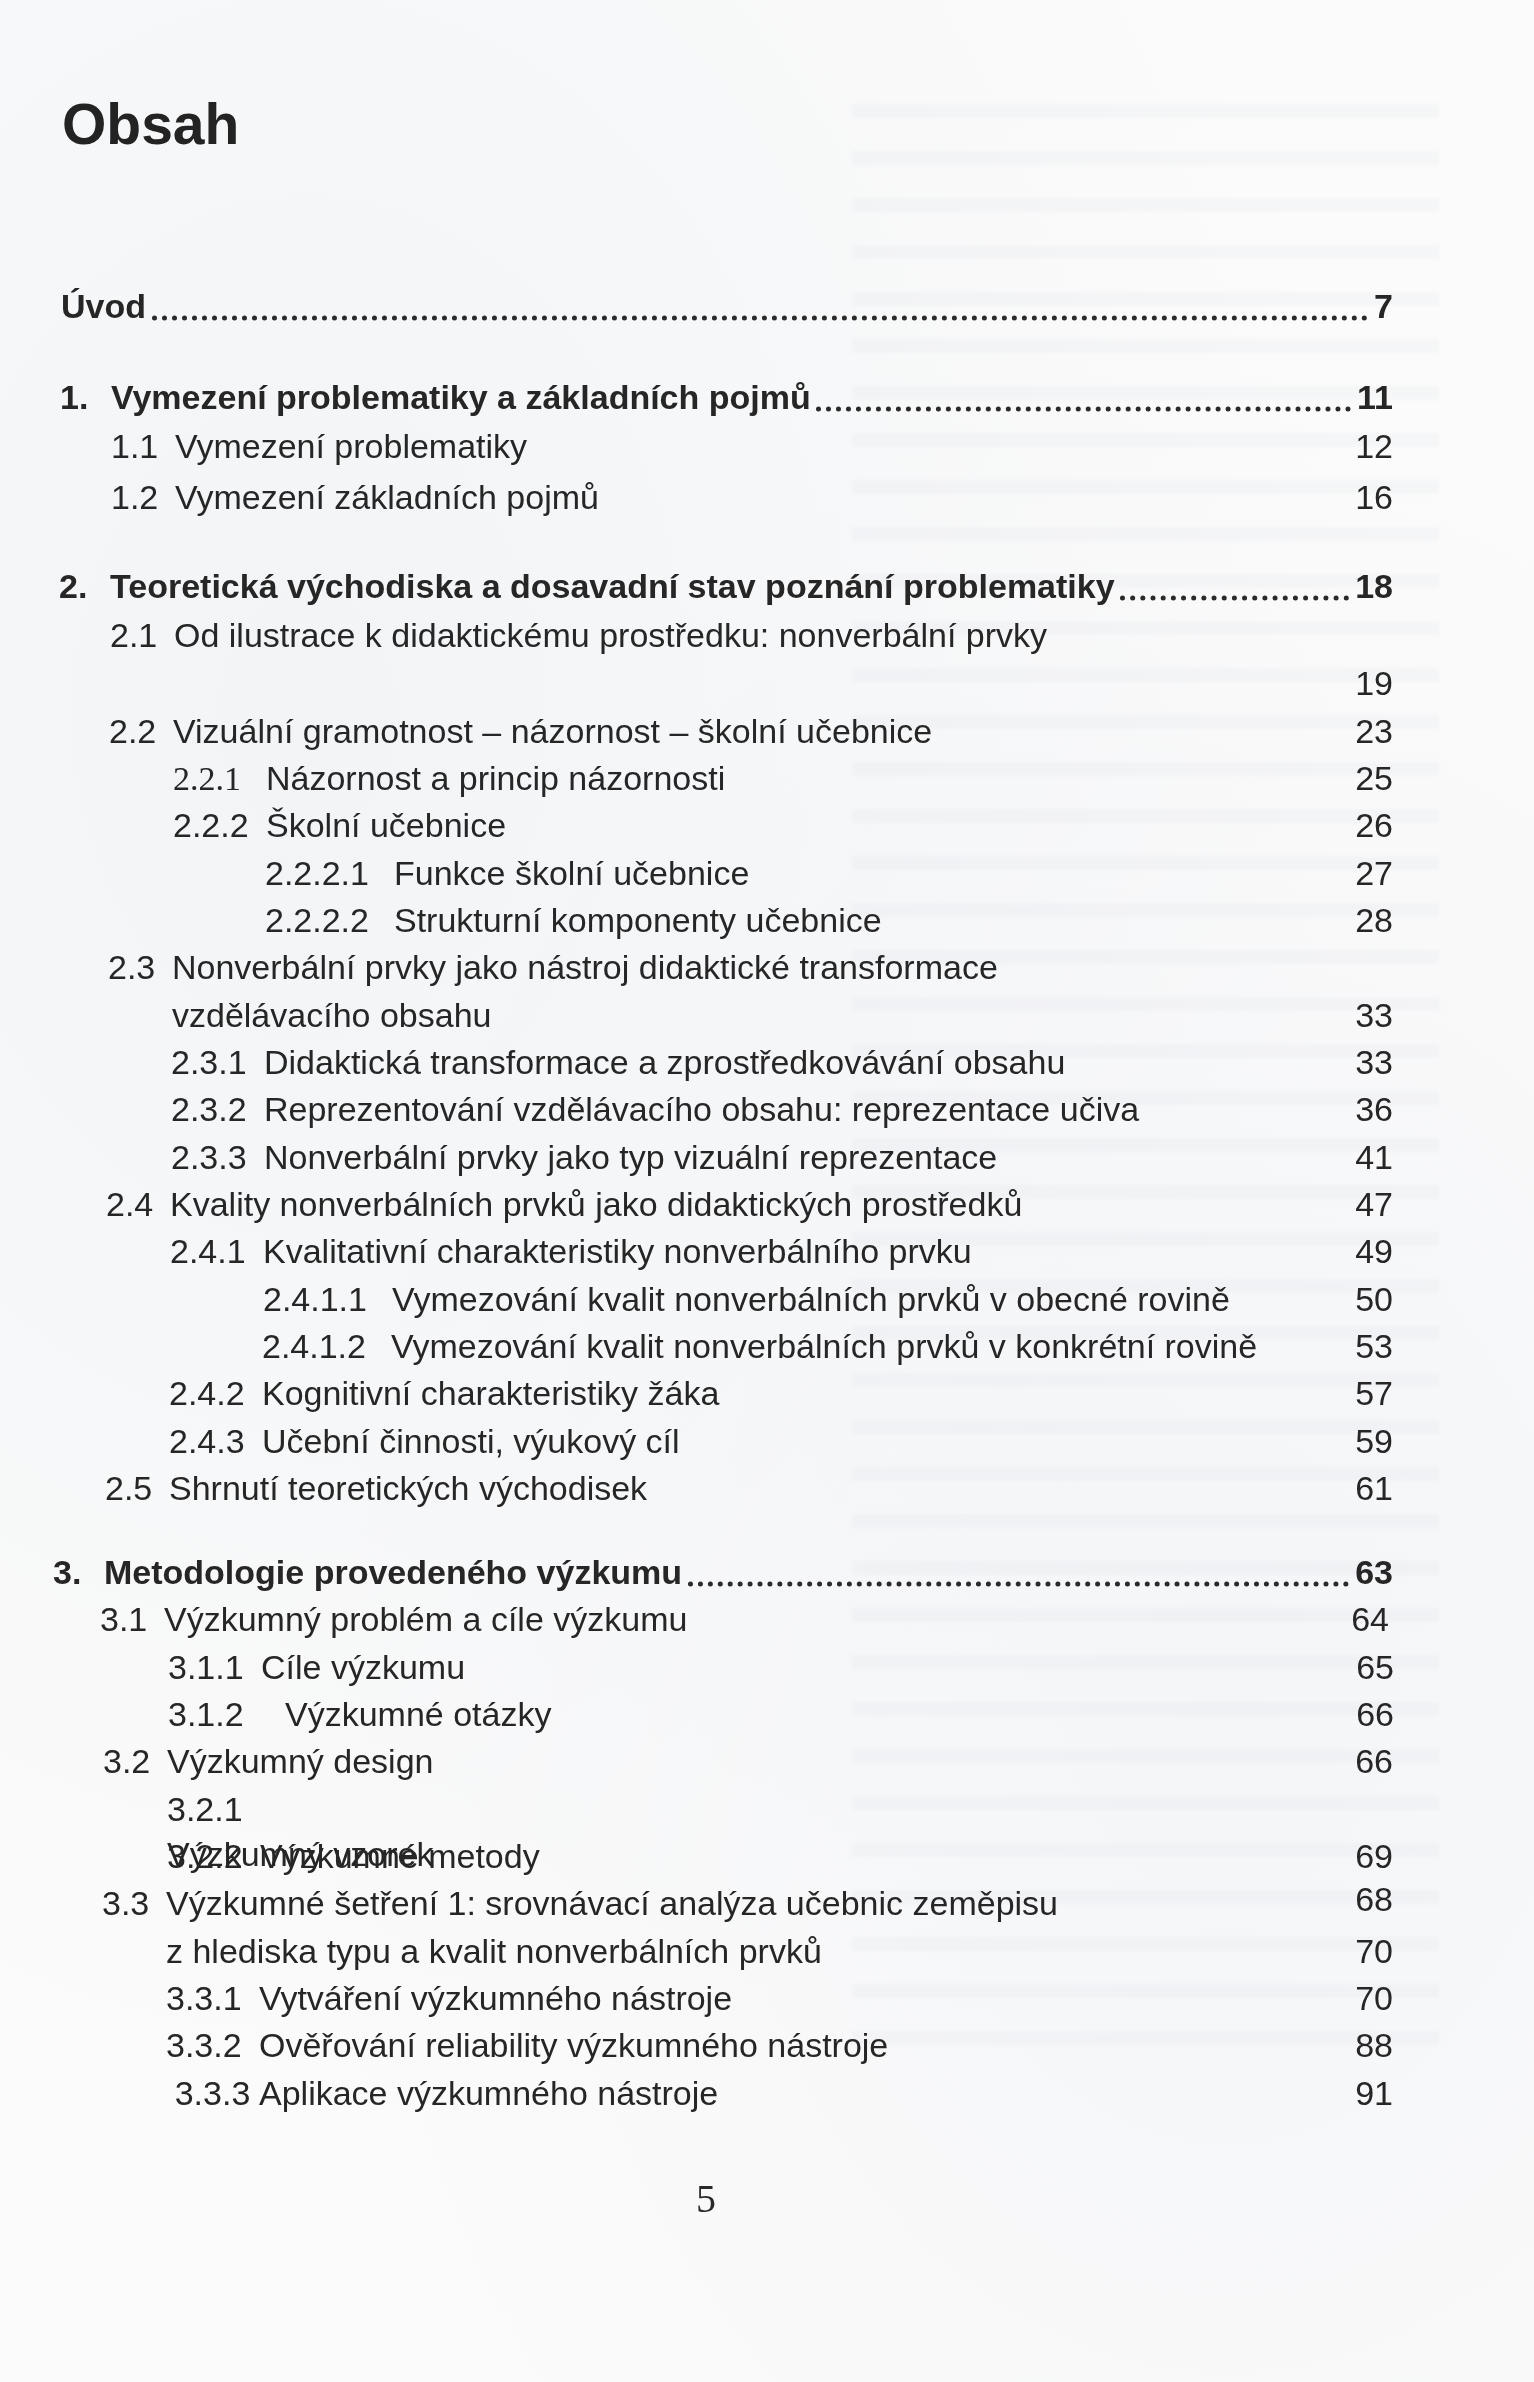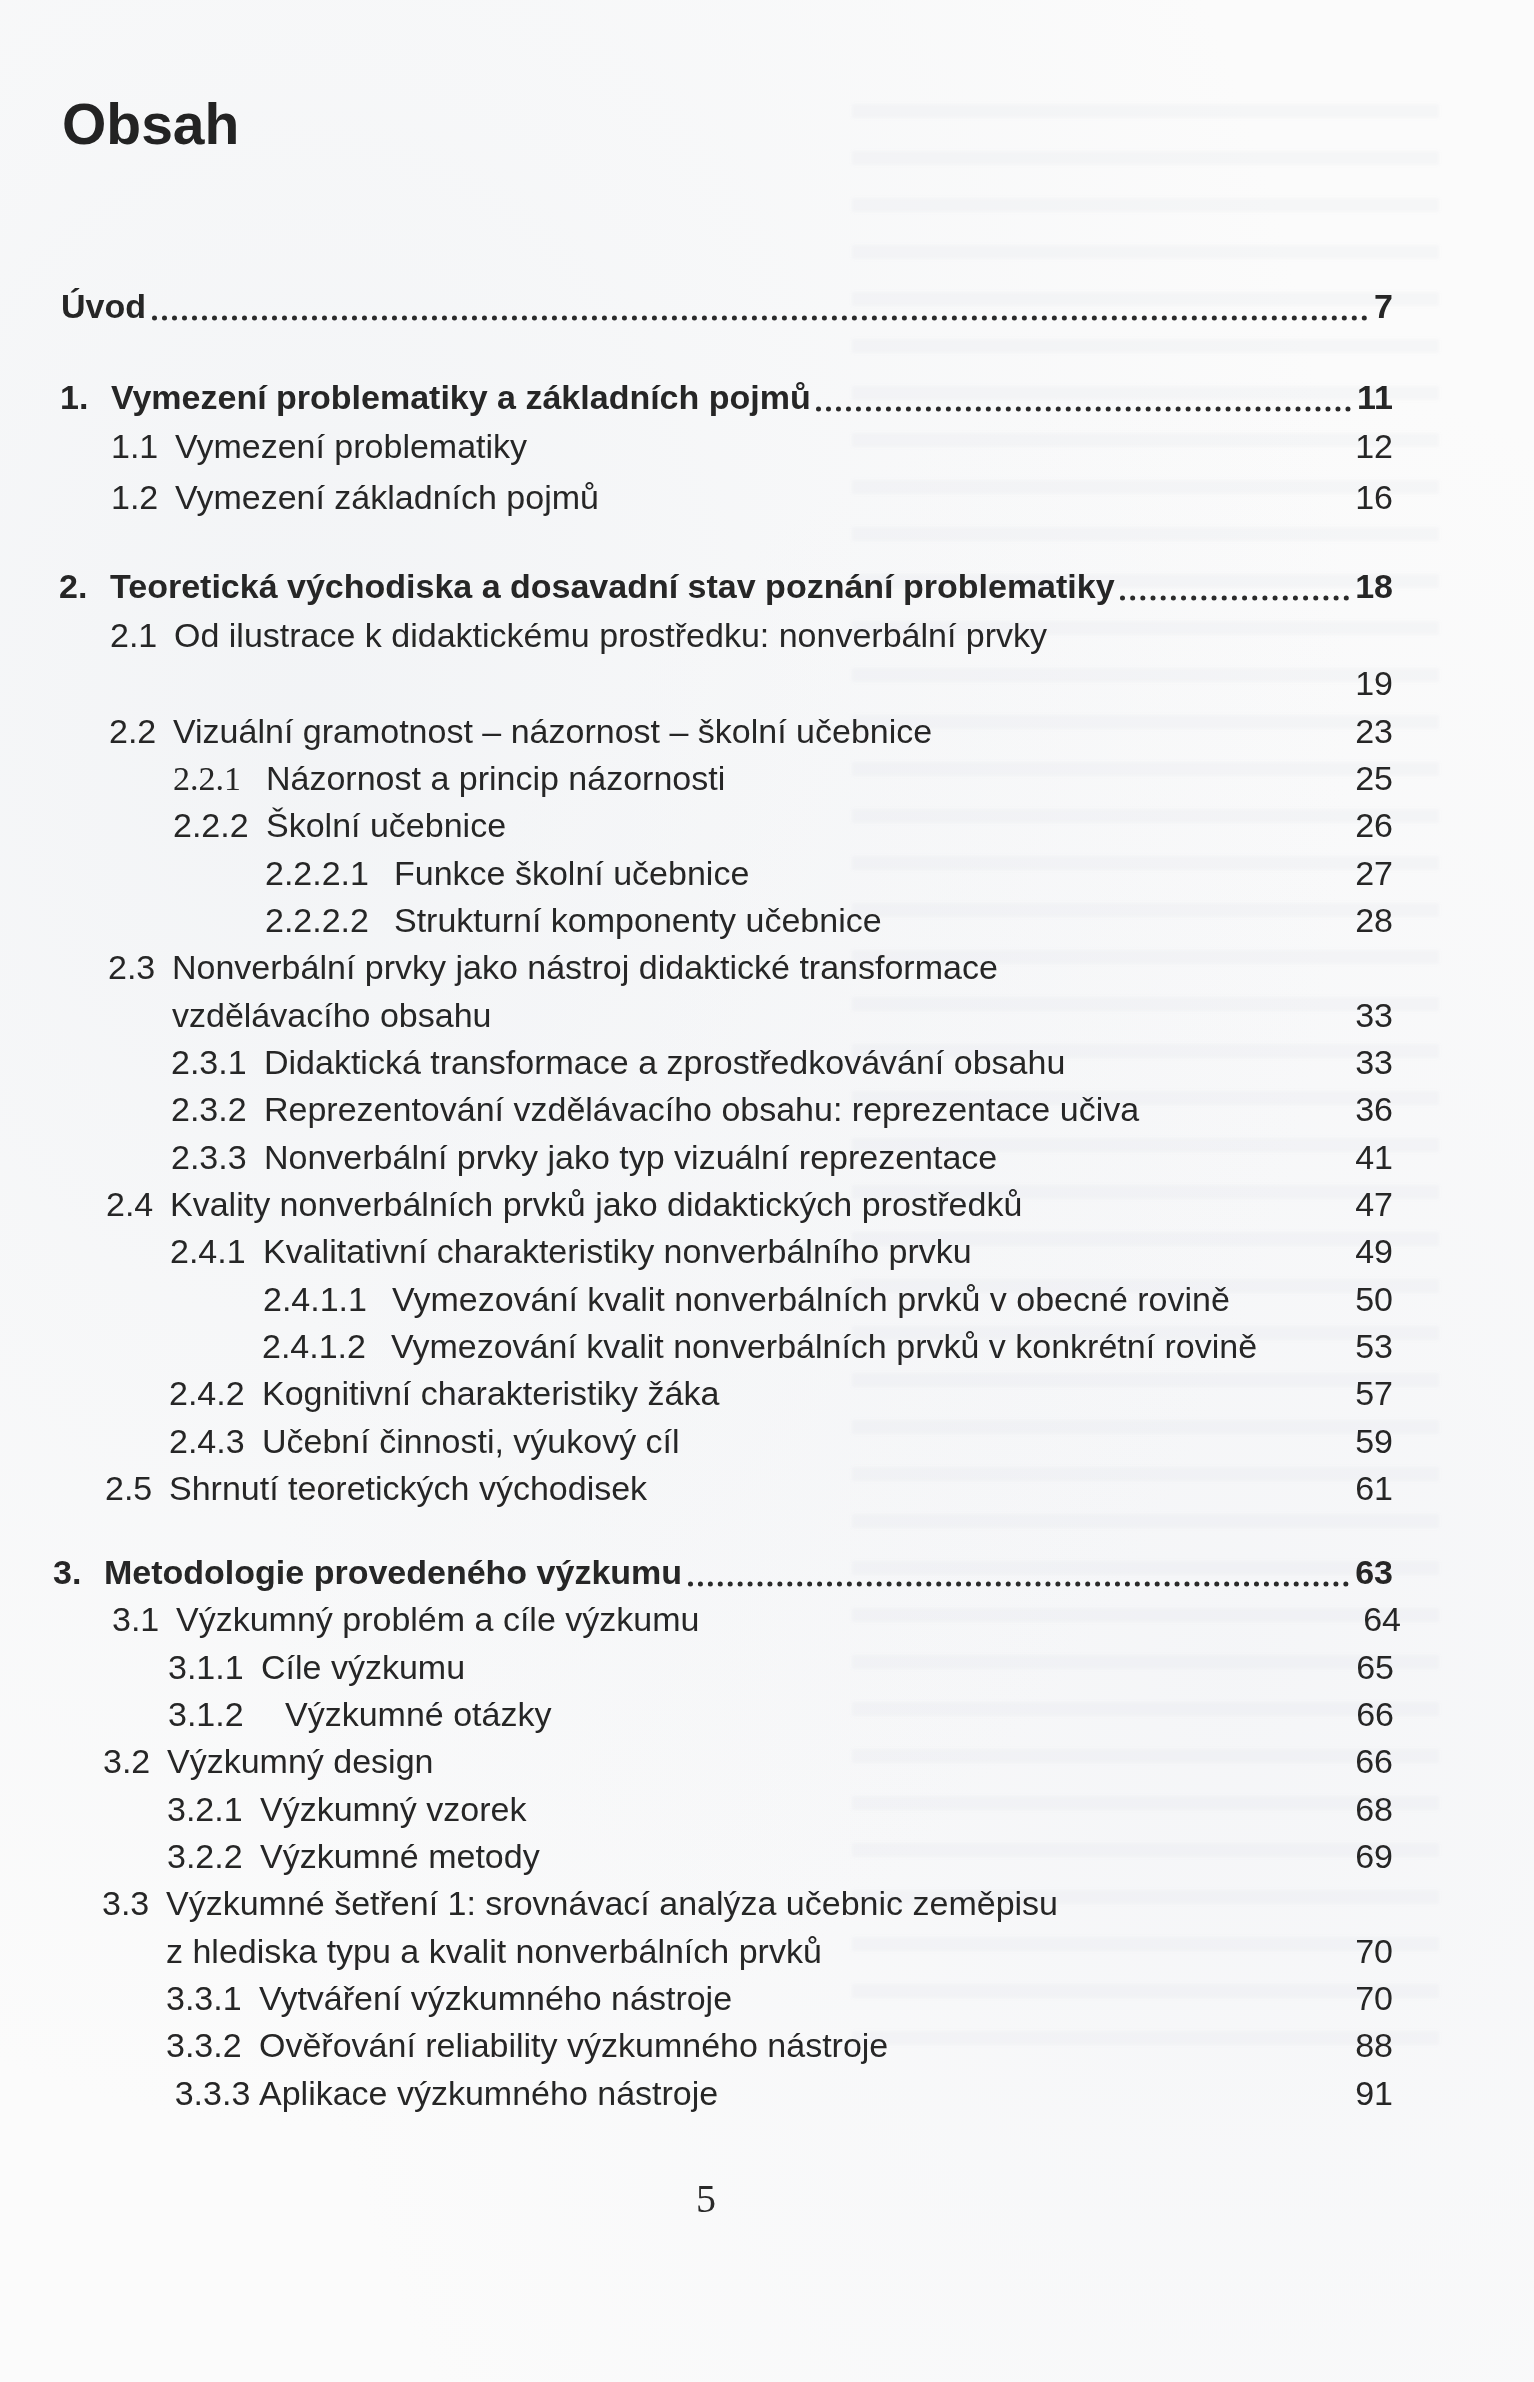--- a/index.html
+++ b/index.html
@@ -179,41 +179,41 @@
         <span class="num" style="width: 64px;">2.5</span>
         <span class="label">Shrnutí teoretických východisek</span>
         <span class="page-no">61</span>
       </div>
       <div class="row bold" style="top: 1550px; left: 53px; width: 1340px;">
         <span class="num" style="width: 51px;">3.</span>
         <span class="label">Metodologie provedeného výzkumu</span>
         <span class="leader"></span>
         <span class="page-no" style="margin-left: 0px;">63</span>
       </div>
-      <div class="row" style="top: 1597px; left: 112px; width: 1289px;">
+      <div class="row" style="top: 1597px; left: 100px; width: 1289px;">
         <span class="num" style="width: 64px;">3.1</span>
         <span class="label">Výzkumný problém a cíle výzkumu</span>
         <span class="page-no">64</span>
       </div>
       <div class="row" style="top: 1645px; left: 168px; width: 1226px;">
         <span class="num" style="width: 93px;">3.1.1</span>
         <span class="label">Cíle výzkumu</span>
         <span class="page-no">65</span>
       </div>
       <div class="row" style="top: 1692px; left: 168px; width: 1226px; gap: 24px;">
         <span class="num" style="width: 93px;">3.1.2</span>
         <span class="label">Výzkumné otázky</span>
         <span class="page-no">66</span>
       </div>
       <div class="row" style="top: 1739px; left: 103px; width: 1290px;">
         <span class="num" style="width: 64px;">3.2</span>
         <span class="label">Výzkumný design</span>
         <span class="page-no">66</span>
       </div>
-      <div class="row" style="top: 1787px; left: 167px; width: 1226px;">
+      <div class="row" style="top: 1787px; left: 167px; width: 1226px; flex-direction: column;">
         <span class="num" style="width: 93px;">3.2.1</span>
         <span class="label">Výzkumný vzorek</span>
         <span class="page-no">68</span>
       </div>
       <div class="row" style="top: 1834px; left: 167px; width: 1226px;">
         <span class="num" style="width: 93px;">3.2.2</span>
         <span class="label">Výzkumné metody</span>
         <span class="page-no">69</span>
       </div>
       <div class="row" style="top: 1881px; left: 102px; width: 1291px;">

